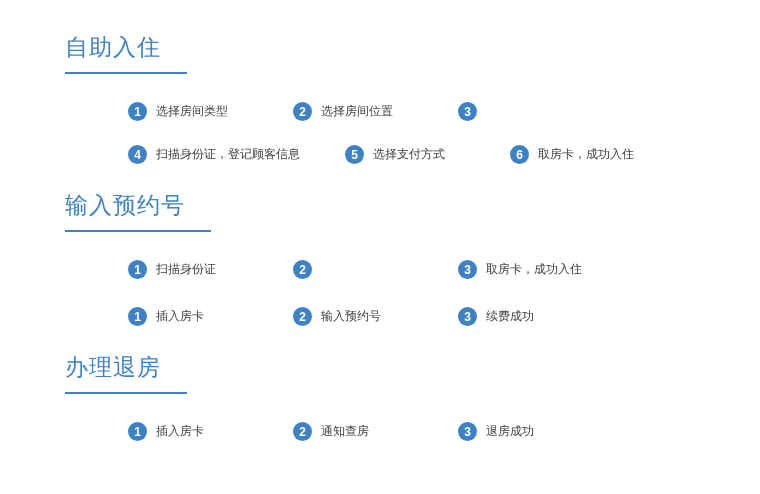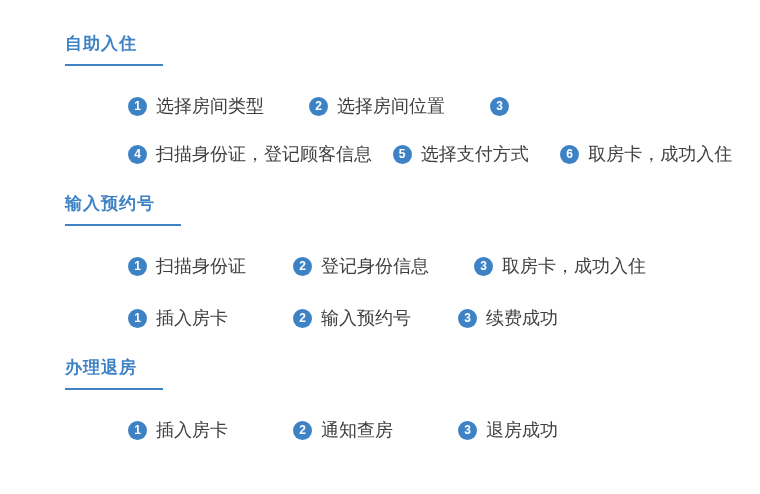--- a/index.html
+++ b/index.html
@@ -15,22 +15,22 @@
     font-family: "Liberation Sans", "DejaVu Sans", sans-serif;
     overflow: hidden;
   }
   .section {
     margin-bottom: 26px;
   }
   .section-title {
     display: inline-block;
     margin: 0;
     padding: 0 26px 9px 0;
-    font-size: 17px;
-    font-weight: bold;
+    font-size: 23px;
+    font-weight: normal;
     color: var(--accent, #3e82c6);
     border-bottom: 2px solid var(--accent, #3e82c6);
     letter-spacing: 1px;
   }
   .step-row {
     display: flex;
     align-items: center;
     margin-left: 63px;
     margin-top: 28px;
   }
@@ -53,21 +53,21 @@
     color: #ffffff;
     font-size: 12px;
     font-weight: bold;
     display: flex;
     align-items: center;
     justify-content: center;
     margin-right: 9px;
     line-height: 1;
   }
   .step-label {
-    font-size: 18px;
+    font-size: 12px;
     color: #3f3f3f;
     white-space: nowrap;
   }
 </style>
 </head>
 <body>
 
 <main>
     <section class="section"><h2 class="section-title">自助入住</h2><div class="step-row">
         <div class="step">
@@ -95,21 +95,20 @@
           <span class="step-label">取房卡，成功入住</span>
         </div>
       </div></section>
     <section class="section"><h2 class="section-title">输入预约号</h2><div class="step-row">
         <div class="step">
           <span class="step-num">1</span>
           <span class="step-label">扫描身份证</span>
         </div>
         <div class="step">
           <span class="step-num">2</span>
-          <span class="step-label">登记身份信息</span>
         </div>
         <div class="step">
           <span class="step-num">3</span>
           <span class="step-label">取房卡，成功入住</span>
         </div>
       </div></section>
     <section class="section"><div class="step-row">
         <div class="step">
           <span class="step-num">1</span>
           <span class="step-label">插入房卡</span>

